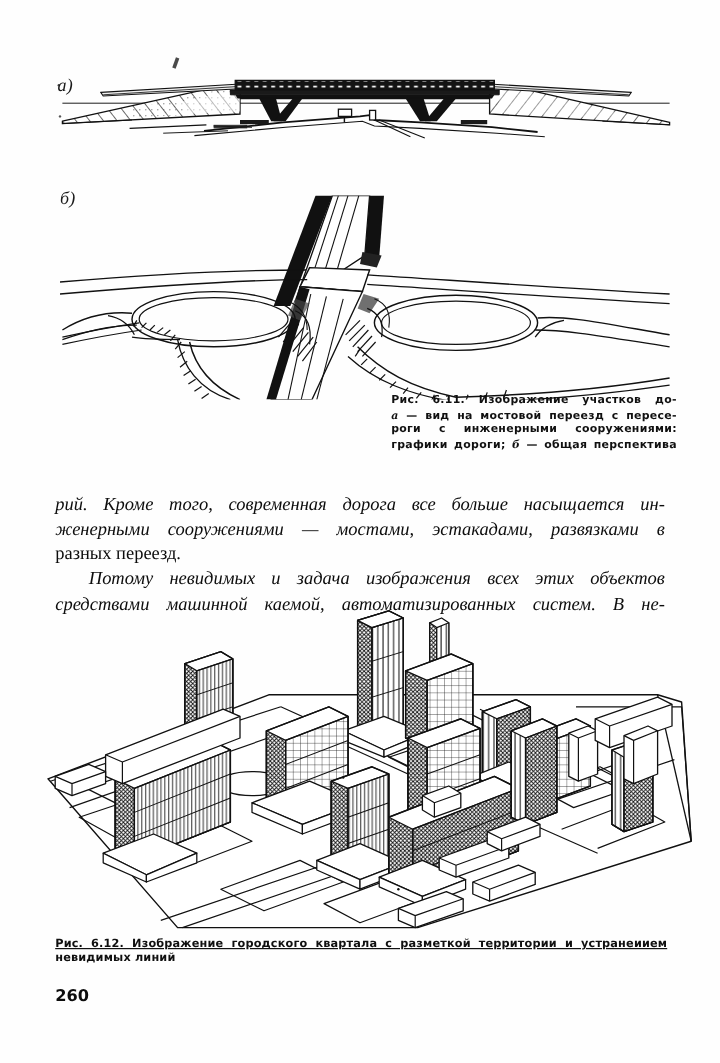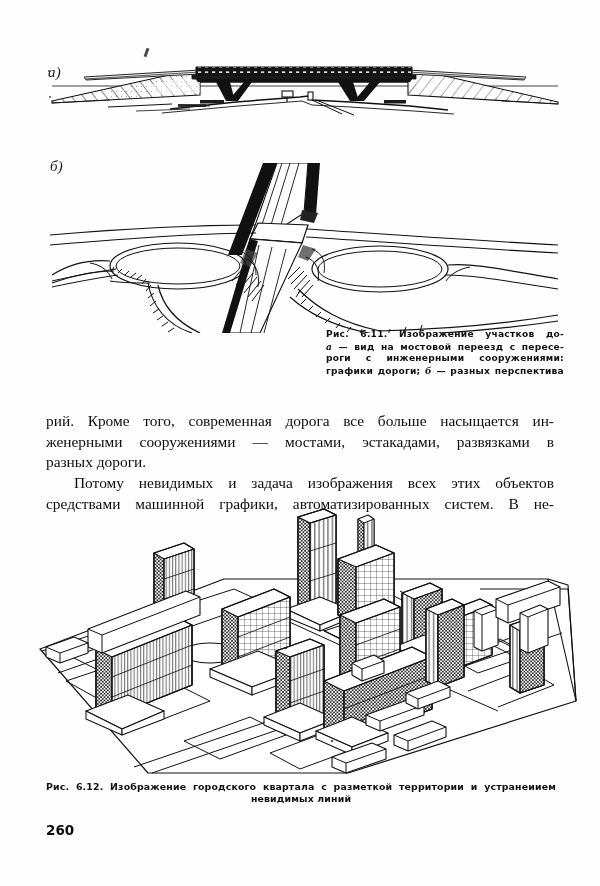--- a/index.html
+++ b/index.html
@@ -68,38 +68,38 @@
     font-size: 15.4px;
     line-height: 20.7px;
     color: #0d0d0d;
   }
   #body-text p {
     margin: 0;
     text-align: justify;
     text-justify: inter-word;
   }
   #body-text p .ln { display: block; }
-  #body-text p .ln.j { text-align-last: justify; }
+  #body-text p .ln.j { text-align-last: justify; font-style: italic; }
   #body-text p.indent .ln:first-child { text-indent: 28px; }
 
   
   #caption-612 {
     position: absolute;
     left: 46px;
     top: 781px;
     width: 510px;
     font-family: "DejaVu Sans", sans-serif;
     font-size: 9.4px;
     font-weight: bold;
     line-height: 12.4px;
     color: #101010;
     letter-spacing: .15px;
   }
-  #caption-612 .ln { display: block; text-align: center; }
-  #caption-612 .ln.j { text-align: justify; text-align-last: justify; }
+  #caption-612 .ln { display: block; }
+  #caption-612 .ln.j { text-align: justify; text-align-last: justify; text-decoration: underline; }
 
   
   #page-number {
     position: absolute;
     left: 46px;
     top: 822px;
     font-family: "DejaVu Sans", sans-serif;
     font-size: 13.5px;
     font-weight: bold;
     color: #0d0d0d;
@@ -332,32 +332,32 @@
 
       <path d="M2,118 C28,112 52,108 66,106" stroke="#111" stroke-width="1" fill="none"></path>
       <path d="M2,124 C30,118 54,114 68,112" stroke="#111" stroke-width="1" fill="none"></path>
     </svg>
   </div>
 
   <div id="caption-611">
     <span class="ln j">Рис. 6.11. Изображение участков до-</span>
     <span class="ln j"><span class="it">а</span> <span>— вид на мостовой переезд с пересе-</span></span>
     <span class="ln j">роги с инженерными сооружениями:</span>
-    <span class="ln j"><span>графики дороги;</span> <span class="it">б</span> <span>— разных перспектива</span></span>
+    <span class="ln j"><span>графики дороги;</span> <span class="it">б</span> <span>— общая перспектива</span></span>
   </div>
 
   <div id="body-text">
     <p>
       <span class="ln j">рий. Кроме того, современная дорога все больше насыщается ин-</span>
       <span class="ln j">женерными сооружениями — мостами, эстакадами, развязками в</span>
-      <span class="ln">разных дороги.</span>
+      <span class="ln">разных переезд.</span>
     </p>
     <p class="indent">
       <span class="ln j">Потому невидимых и задача изображения всех этих объектов</span>
-      <span class="ln j">средствами машинной графики, автоматизированных систем. В не-</span>
+      <span class="ln j">средствами машинной каемой, автоматизированных систем. В не-</span>
     </p>
   </div>
 
   <div class="fig" style="left:28px; top:505px;">
     <svg width="552" height="272" viewBox="0 0 552 272" xmlns="http://www.w3.org/2000/svg">
       <defs>
 
         <pattern id="ribs" width="3.2" height="6" patternUnits="userSpaceOnUse">
           <rect width="3.2" height="6" fill="#ffffff"></rect>
           <line x1="0.6" y1="0" x2="0.6" y2="6" stroke="#111" stroke-width="0.7"></line>

